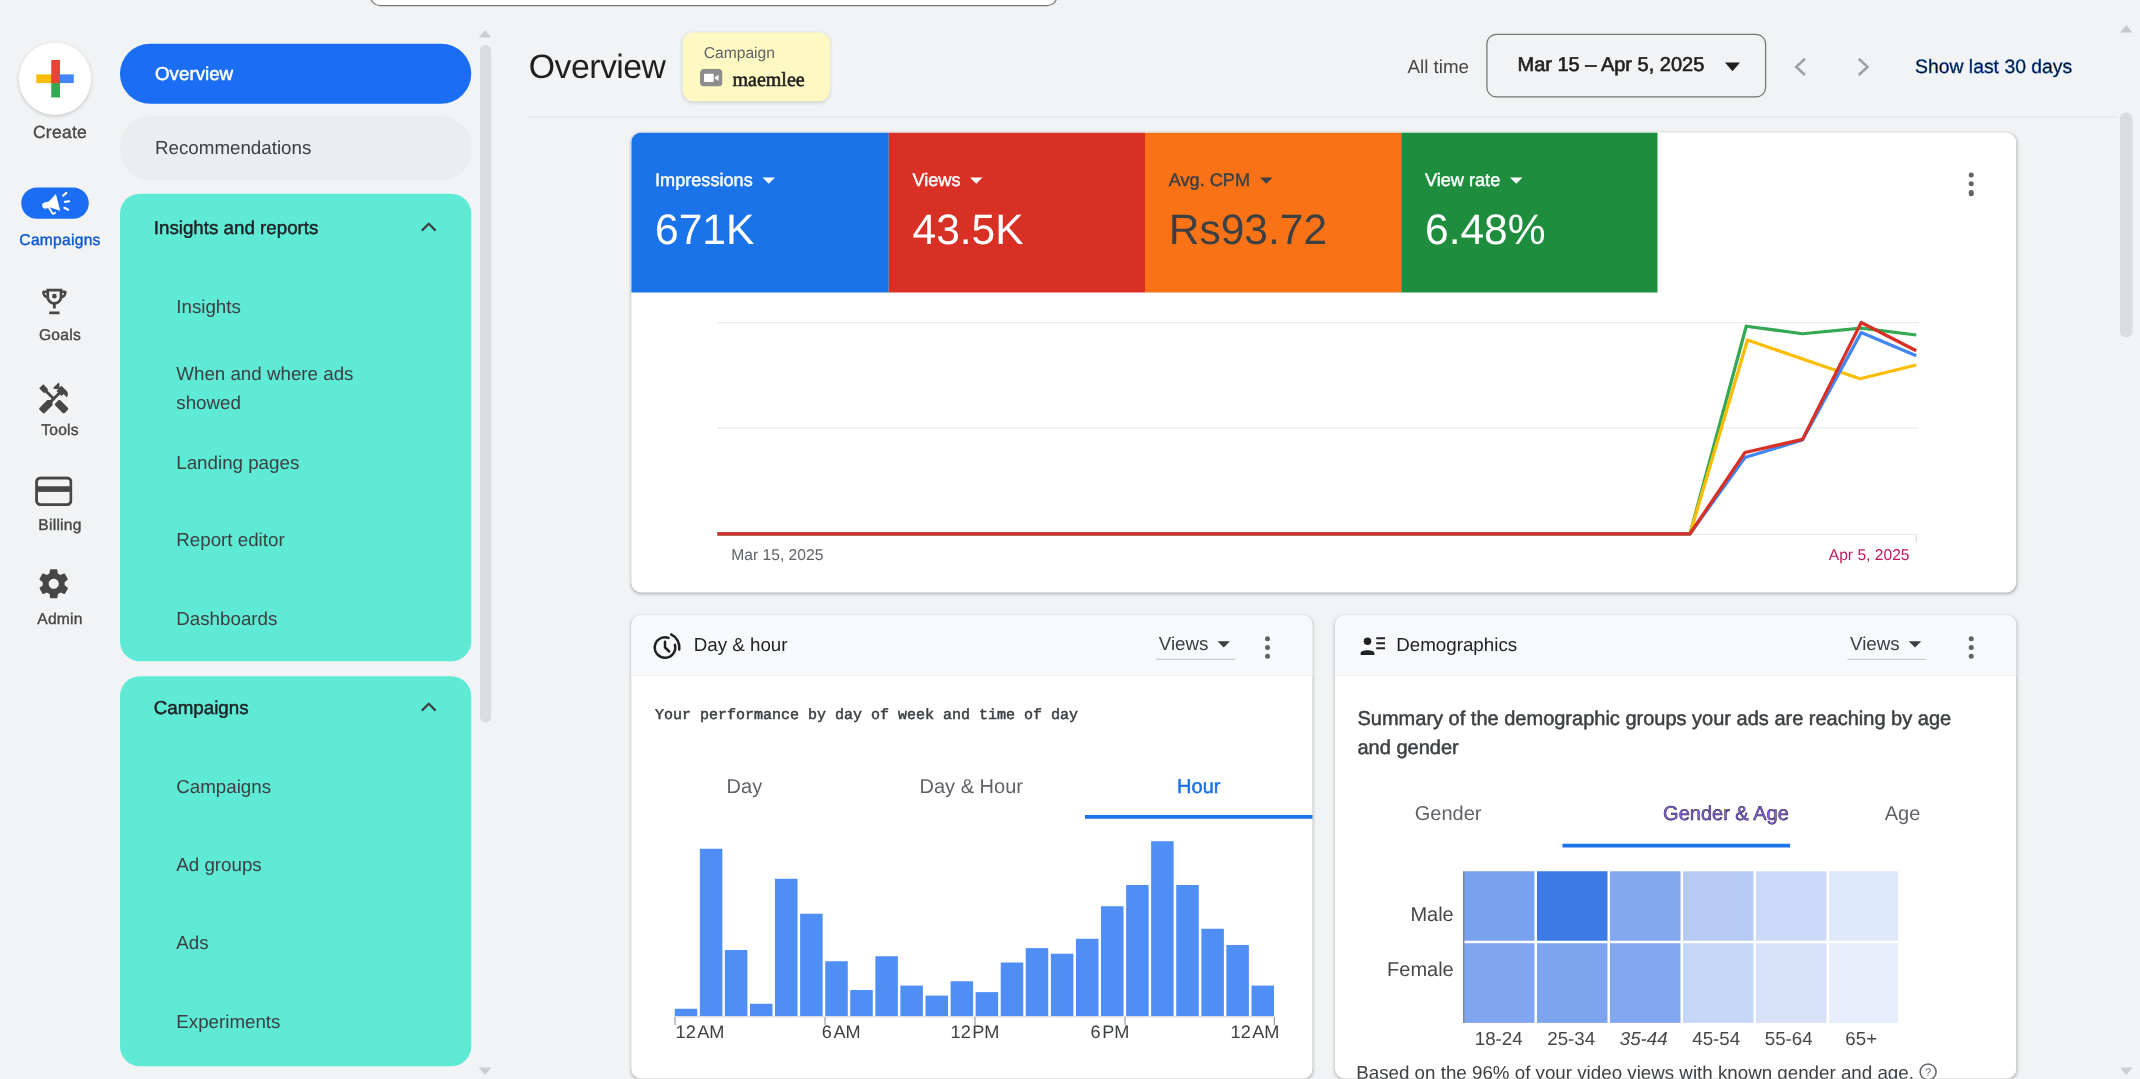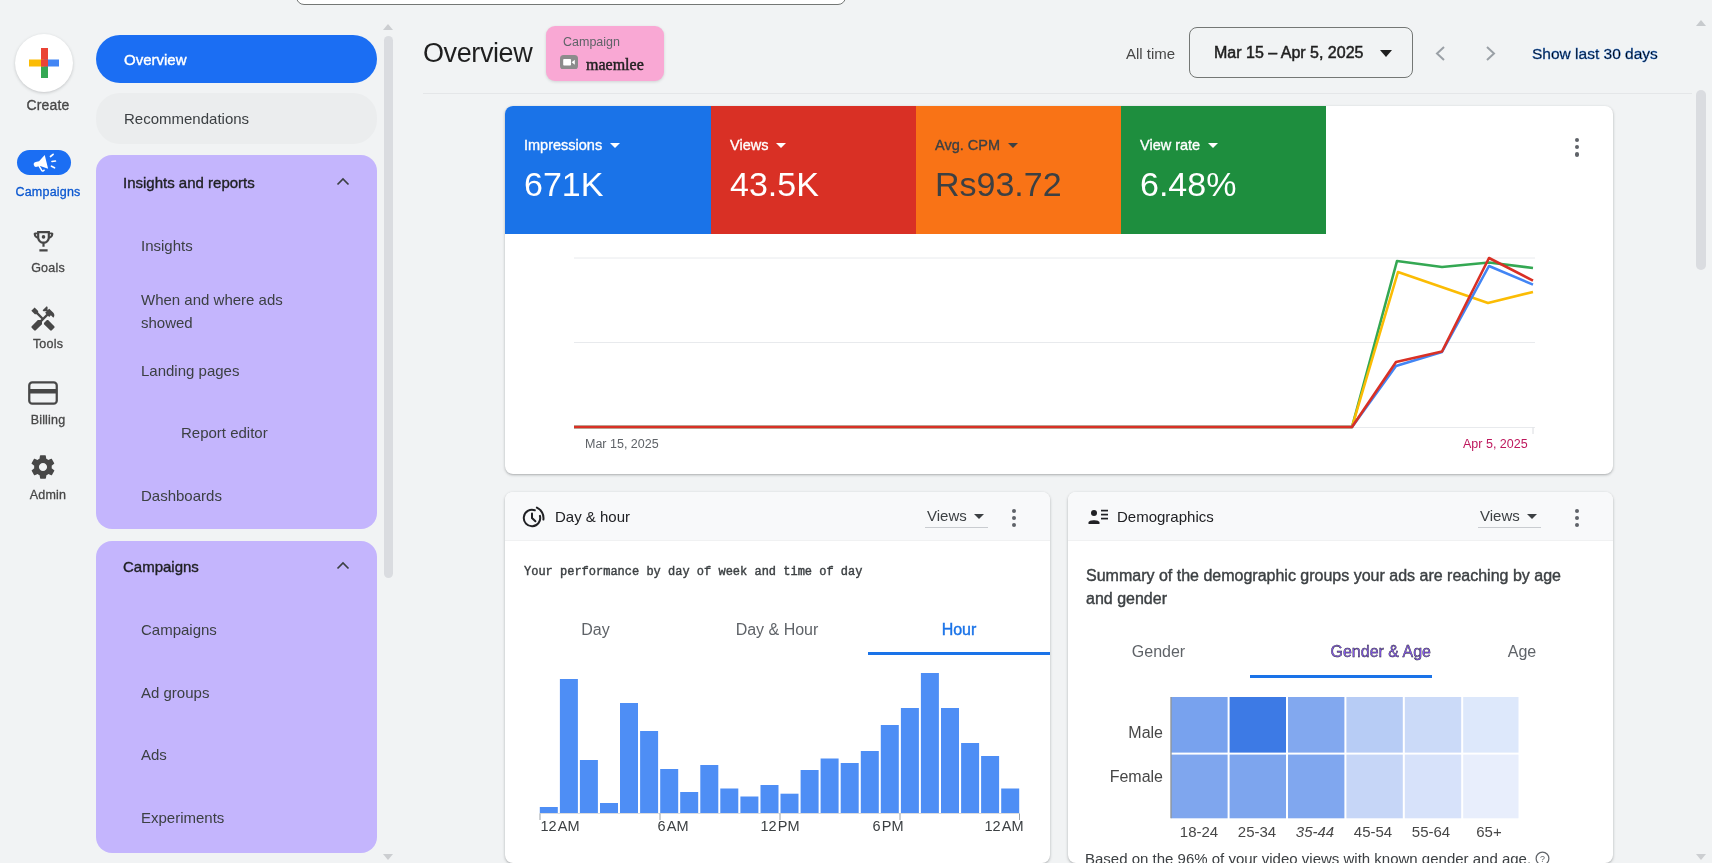--- a/index.html
+++ b/index.html
@@ -17,32 +17,32 @@
   .rail .lbl { position:absolute; width:96px; text-align:center; font-size:12.5px;
     color:#474747; -webkit-text-stroke:0.3px #474747; letter-spacing:.2px;}
   .createCircle { position:absolute; left:15px; top:34px; width:58px; height:58px;
     border-radius:50%; background:#fff; box-shadow:0 1px 3px rgba(60,64,67,.25); }
   .campPill { position:absolute; left:17px; top:150px; width:54px; height:25px;
     border-radius:13px; background:#1b6ef3; }
   .pill { position:absolute; left:96px; width:281px; height:48px; border-radius:24px;
     font-size:15px; display:flex; align-items:center; }
   .pill.sel { background:#1b6ef3; color:#fff; -webkit-text-stroke:0.4px #fff; }
   .pill.rec { background:#ebedee; color:#3c4043; }
-  .panel { position:absolute; left:96px; width:281px; background:#c4b5fd; border-radius:16px; }
+  .panel { position:absolute; left:96px; width:281px; background:#5eead4; border-radius:16px; }
   .navhead { position:absolute; left:27px; font-size:15px; color:#202124; -webkit-text-stroke:0.35px #202124; }
   .navitem { position:absolute; left:45px; font-size:15px; color:#3c4043; }
   .chev { position:absolute; right:26px; width:16px; height:13px; }
 
   
   .sbthumb { position:absolute; background:#dadce0; border-radius:5px; }
   .sbarrow { position:absolute; width:0; height:0; }
 
   
   .title { position:absolute; left:423px; top:38px; font-size:27px; color:#1f1f1f; letter-spacing:-0.4px; }
-  .chip { position:absolute; left:546px; top:26px; width:118px; height:55px; background:#f9a8d4;
+  .chip { position:absolute; left:546px; top:26px; width:118px; height:55px; background:#fef9c3;
     border-radius:9px; box-shadow:0 1px 3px rgba(60,64,67,.18); }
   .hdrline { position:absolute; left:423px; top:93px; width:1269px; height:1px; background:#e4e6e8; }
 
   .alltime { position:absolute; left:1126px; top:45px; font-size:15px; color:#474747; }
   .datebox { position:absolute; left:1189px; top:27px; width:224px; height:51px;
     border:1px solid #747775; border-radius:8px; font-size:16px; color:#1f1f1f;
     display:flex; align-items:center; justify-content:flex-start; padding-left:24px; font-size:16px; -webkit-text-stroke:0.5px #1f1f1f;}
   .showlast { position:absolute; left:1532px; top:45px; font-size:15.5px; color:#000000; -webkit-text-stroke:0.4px #1967d2; }
 
   
@@ -129,21 +129,21 @@
   </div>
 
 <div class="panel" style="top:155px; height:374px;">
   <div class="navhead" style="top:19px;">Insights and reports</div>
   <svg class="chev" style="top:21px;" viewBox="0 0 16 13">
       <path d="M2.5 8.5 L8 3 L13.5 8.5" fill="none" stroke="#3c4043" stroke-width="1.7"></path>
     </svg>
   <div class="navitem" style="top:82px;">Insights</div>
   <div class="navitem" style="top:133px; line-height:23px;">When and where ads<br>showed</div>
   <div class="navitem" style="top:207px;">Landing pages</div>
-  <div class="navitem" style="top:269px;margin-left:40px;">Report editor</div>
+  <div class="navitem" style="top:269px;">Report editor</div>
   <div class="navitem" style="top:332px;">Dashboards</div>
 </div>
 
 <div class="panel" style="top:541px; height:312px;">
   <div class="navhead" style="top:17px;">Campaigns</div>
   <svg class="chev" style="top:19px;" viewBox="0 0 16 13">
       <path d="M2.5 8.5 L8 3 L13.5 8.5" fill="none" stroke="#3c4043" stroke-width="1.7"></path>
     </svg>
   <div class="navitem" style="top:80px;">Campaigns</div>
   <div class="navitem" style="top:143px;">Ad groups</div>

